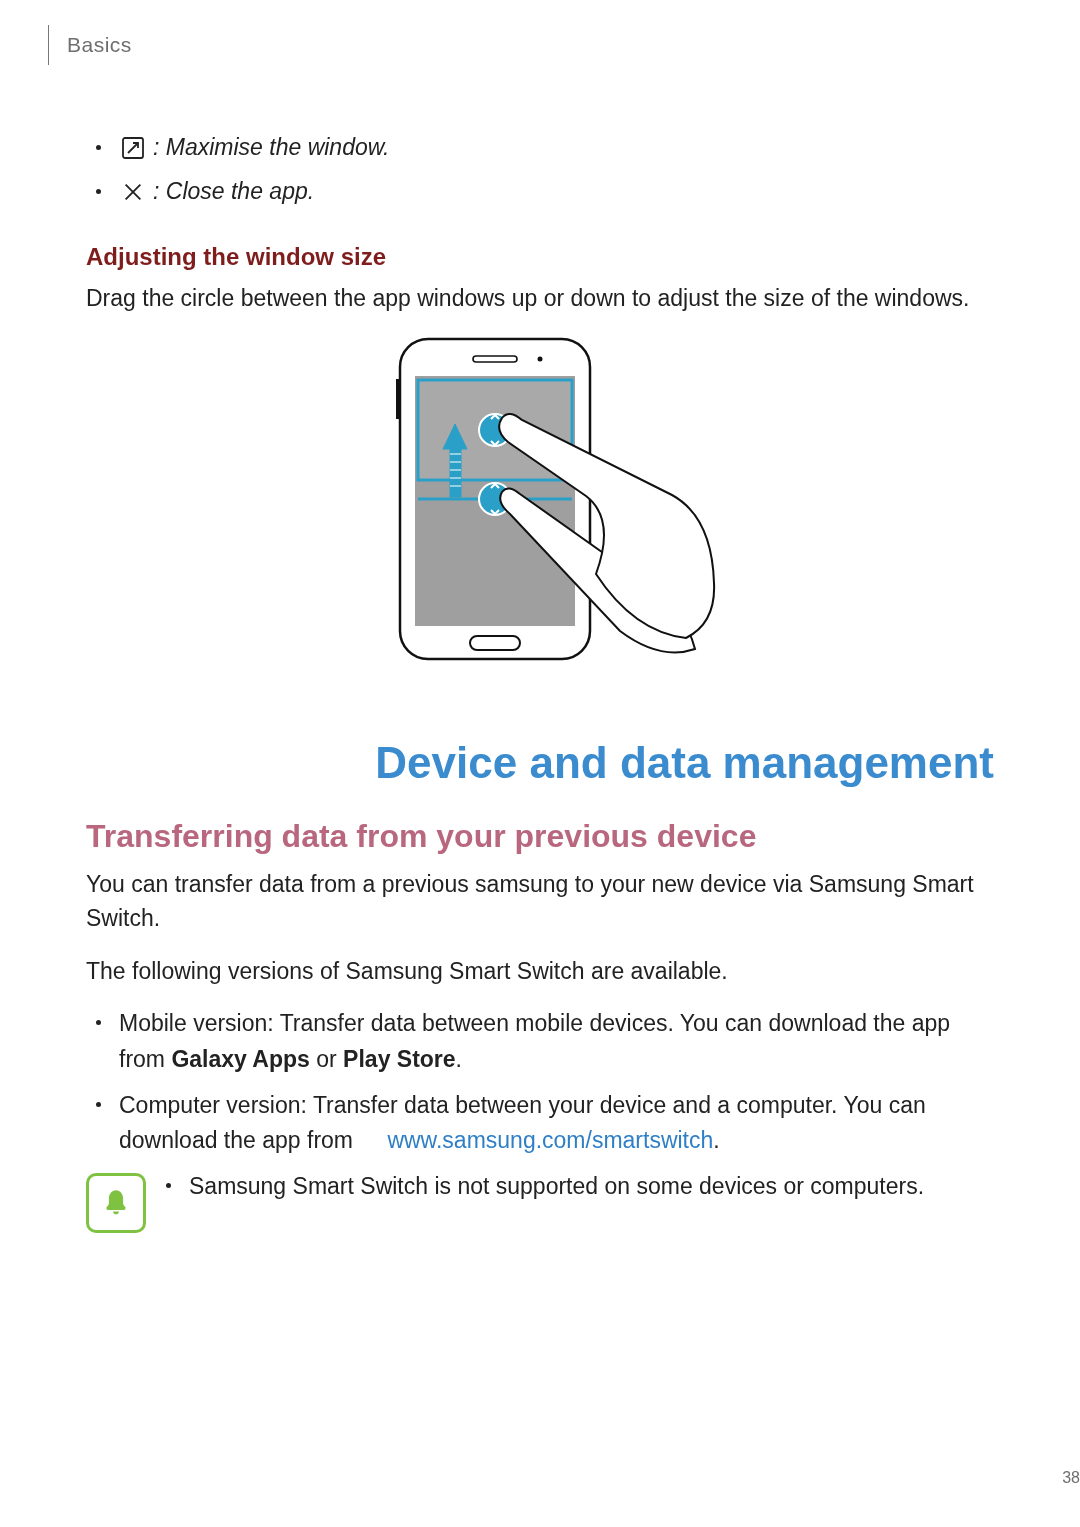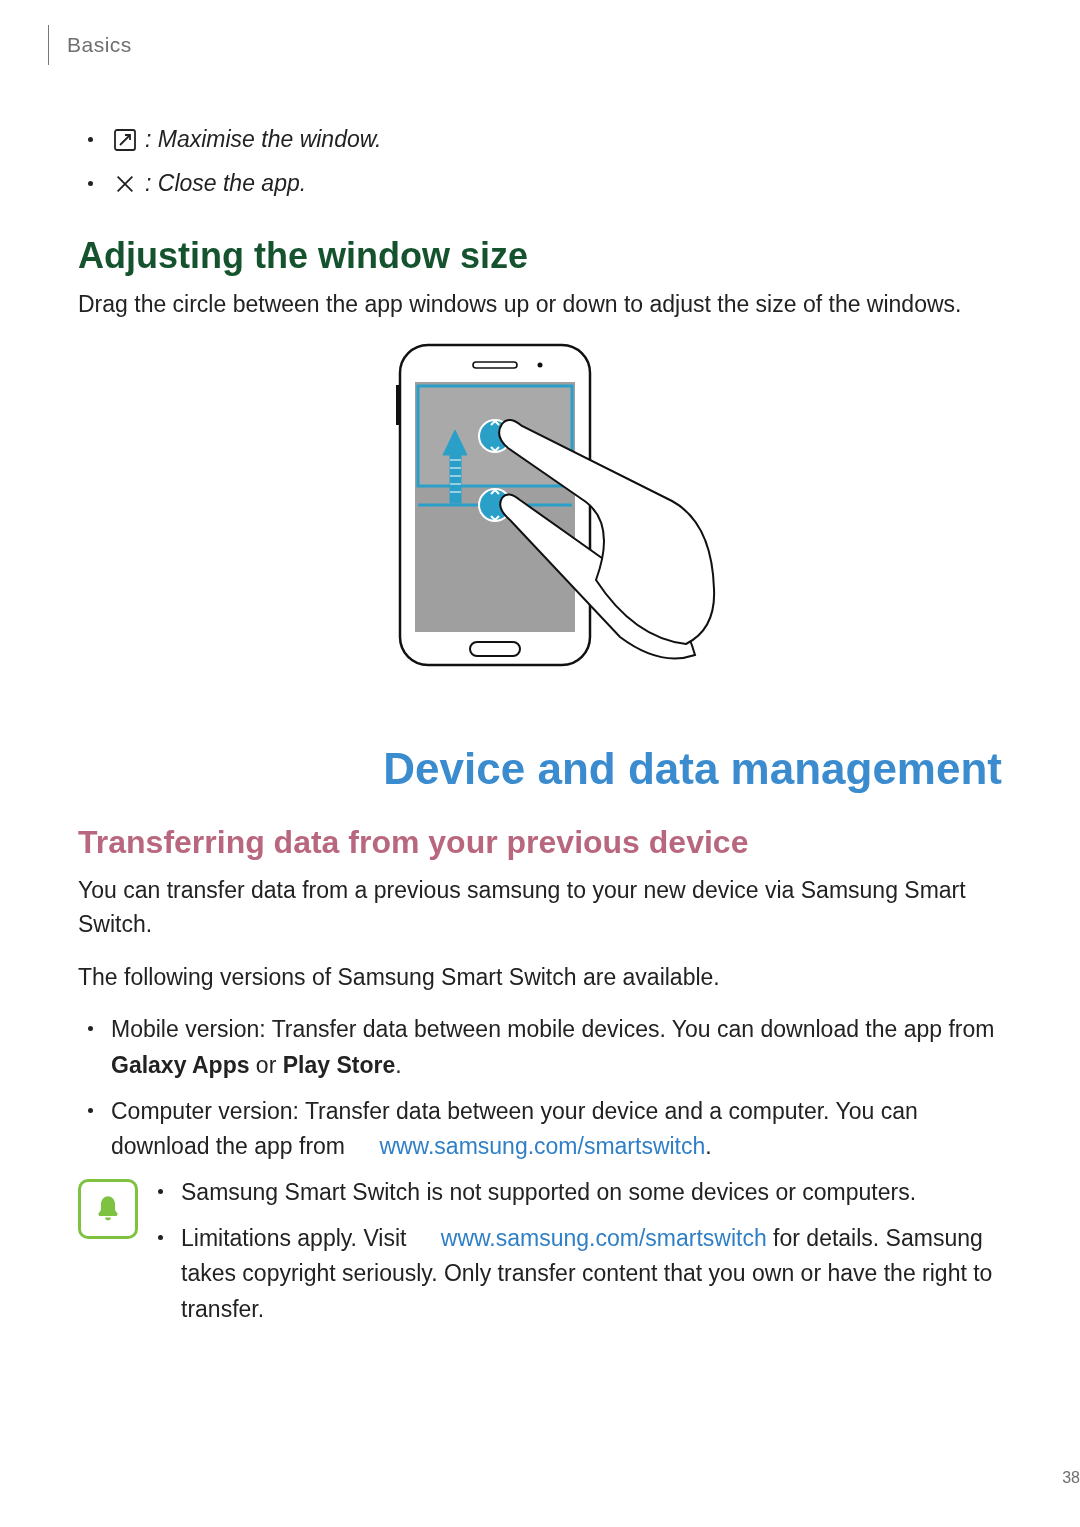--- a/index.html
+++ b/index.html
@@ -6,21 +6,21 @@
     margin: 0;
     padding: 0;
     width: 1080px;
     background: #ffffff;
     font-family: "Segoe UI", "Helvetica Neue", Arial, sans-serif;
     color: #1a1a1a;
   }
   .page {
     width: 1080px;
     min-height: 1527px;
-    padding: 8px;
+    padding: 16px;
     box-sizing: border-box;
     position: relative;
   }
   .header-rule {
     position: absolute;
     top: 25px;
     left: 0;
     height: 40px;
     display: flex;
     align-items: center;
@@ -63,24 +63,24 @@
   }
   .icon-slot {
     width: 28px;
     height: 28px;
     display: inline-flex;
     align-items: center;
     justify-content: center;
     margin-right: 6px;
   }
   h3.subhead {
-    font-size: 36px;
+    font-size: 24px;
     font-weight: 700;
     margin: 14px 0 10px 0;
-    color: #14532d;
+    color: #7f1d1d;
   }
   p.body {
     font-size: 23px;
     line-height: 1.5;
     margin: 6px 0 18px 0;
     color: #222;
   }
   .illustration {
     width: 100%;
     display: flex;
@@ -261,25 +261,19 @@
         <svg width="34" height="34" viewBox="0 0 24 24">
           <path d="M12 3 C9 3 7 5.5 7 9 v3 c0 1 -0.4 1.6 -1.3 2.5 C4.8 15.4 5.3 17 6.6 17 H17.4 c1.3 0 1.8 -1.6 0.9 -2.5 C17.4 13.6 17 13 17 12 V9 c0 -3.5 -2 -6 -5 -6 z" fill="#7fc241"></path>
           <path d="M10 18 a2 2 0 0 0 4 0" fill="#7fc241"></path>
         </svg>
       </div>
       <ul class="body-list">
         <li>
           <span class="bullet"></span>
           <span>Samsung Smart Switch is not supported on some devices or computers.</span>
         </li>
-        <li>
-          <span class="bullet"></span>
-          <span>
-            <span>Limitations apply. Visit </span><a class="link" style="color:#2f7fc6">www.samsung.com/smartswitch</a><span> for details. Samsung takes copyright seriously. Only transfer content that you own or have the right to transfer.</span>
-          </span>
-        </li>
       </ul>
     </div>
 
   </div>
 
   <div class="page-num">38</div>
 </div>
 
 </body></html>

